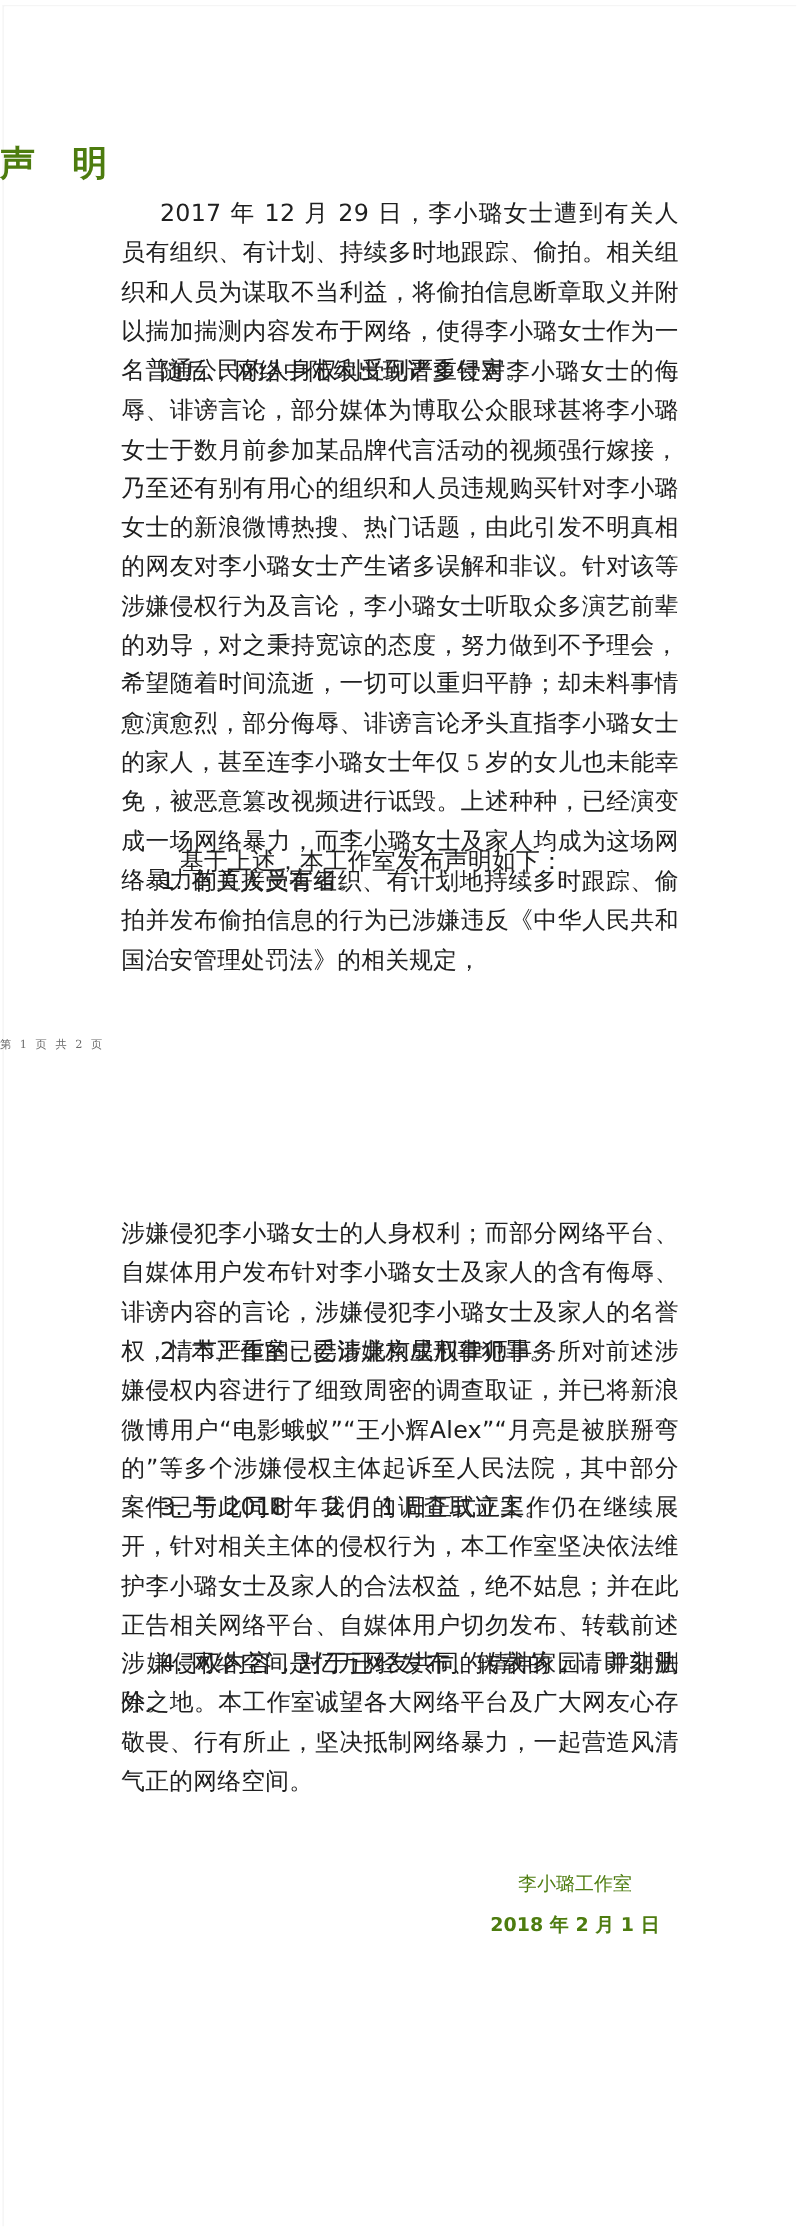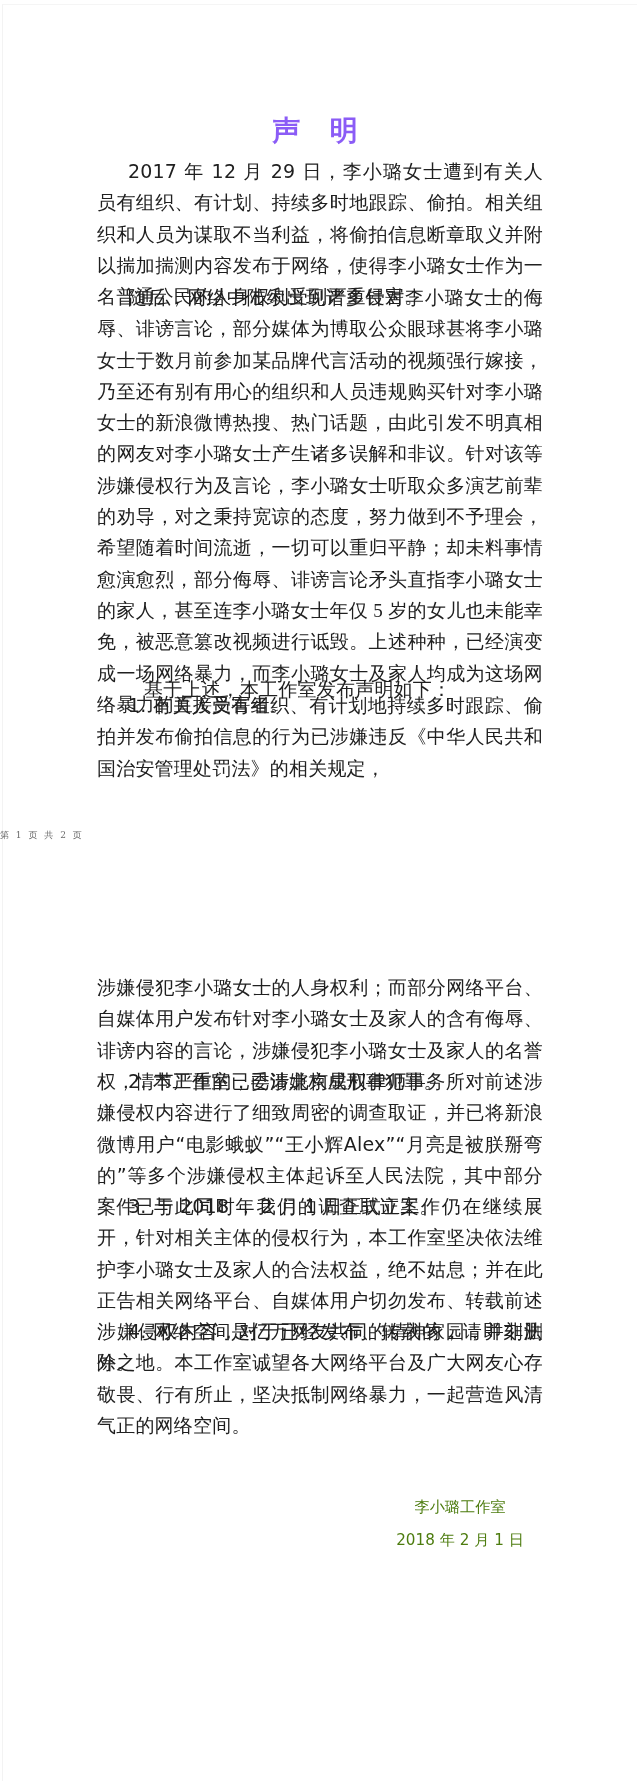--- a/index.html
+++ b/index.html
@@ -3,22 +3,22 @@
 <meta charset="utf-8">
 <style>
   html, body { margin: 0; padding: 0; background: #ffffff; }
   body {
     width: 640px; height: 1784px; position: relative; overflow: hidden;
     font-family: "DejaVu Sans", "Liberation Sans", sans-serif;
     color: #1e1e1e;
   }
   .page-edge { position: absolute; left: 2px; top: 4px; width: 634px; height: 1776px; border-left: 1px solid #f3f3f3; border-top: 1px solid #f5f5f5; }
   .title {
-    position: absolute; top: 112px; left: 0; width: 640px; text-align: center;
-    font-size: 28px; font-weight: bold; letter-spacing: 10px; color: #8b5cf6;
+    position: absolute; top: 112px; left: 0; width: 640px; 
+    font-size: 28px; font-weight: bold; letter-spacing: 10px; color: #4d7c0f;
   }
   .para {
     position: absolute; left: 97px; width: 446px;
     font-size: 19px; line-height: 31.3px; text-align: justify;
     text-indent: 31px; letter-spacing: 0.2px; color: #202020;
   }
   .para.cont { text-indent: 0; }
   .footer {
     position: absolute; left: 0; width: 640px; text-align: left;
     font-family: "DejaVu Serif", "Liberation Serif", serif;
@@ -42,15 +42,15 @@
 <p class="para" style="top:690px; margin:0;">1. 有关人员有组织、有计划地持续多时跟踪、偷拍并发布偷拍信息的行为已涉嫌违反《中华人民共和国治安管理处罚法》的相关规定，</p>
 
 <div class="footer" style="top:829px;">第 1 页 共 2 页</div>
 
 <p class="para cont" style="top:972px; margin:0;">涉嫌侵犯李小璐女士的人身权利；而部分网络平台、自媒体用户发布针对李小璐女士及家人的含有侮辱、诽谤内容的言论，涉嫌侵犯李小璐女士及家人的名誉权，情节严重的，已涉嫌构成刑事犯罪。</p>
 <p class="para" style="top:1066px; margin:0;">2. 本工作室已委请北京星权律师事务所对前述涉嫌侵权内容进行了细致周密的调查取证，并已将新浪微博用户“电影蛾蚁”“王小辉Alex”“月亮是被朕掰弯的”等多个涉嫌侵权主体起诉至人民法院，其中部分案件已于 2018 年 2 月 1 日正式立案。</p>
 <p class="para" style="top:1191px; margin:0;">3. 与此同时，我们的调查取证工作仍在继续展开，针对相关主体的侵权行为，本工作室坚决依法维护李小璐女士及家人的合法权益，绝不姑息；并在此正告相关网络平台、自媒体用户切勿发布、转载前述涉嫌侵权内容，对于已经发布、转载的，请即刻删除。</p>
 <p class="para" style="top:1316px; margin:0;">4. 网络空间是亿万网友共同的精神家园，并非法外之地。本工作室诚望各大网络平台及广大网友心存敬畏、行有所止，坚决抵制网络暴力，一起营造风清气正的网络空间。</p>
 
 <div class="sign" style="top:1497px;">李小璐工作室</div>
-<div class="sign" style="top:1530px;">2018 年 2 月 1 日</div>
+<div class="sign" style="top:1530px;font-weight:bold;">2018 年 2 月 1 日</div>
 
 <div class="footer" style="top:1788px;">第 2 页 共 2 页</div>
 
 </body></html>

